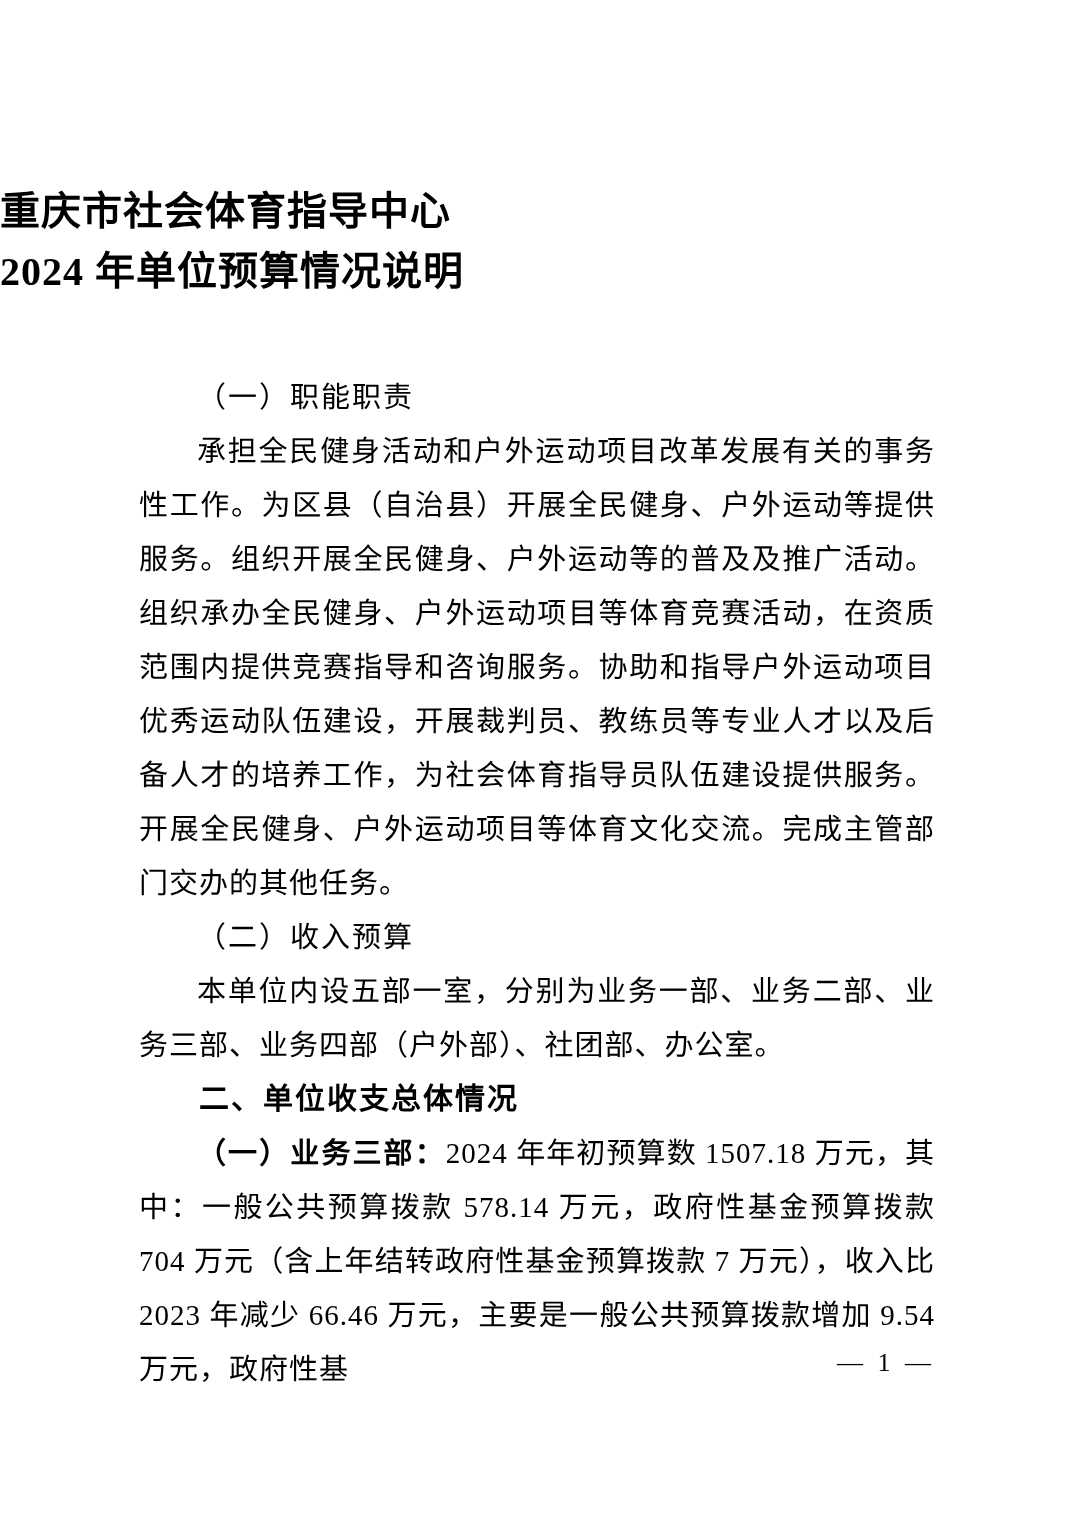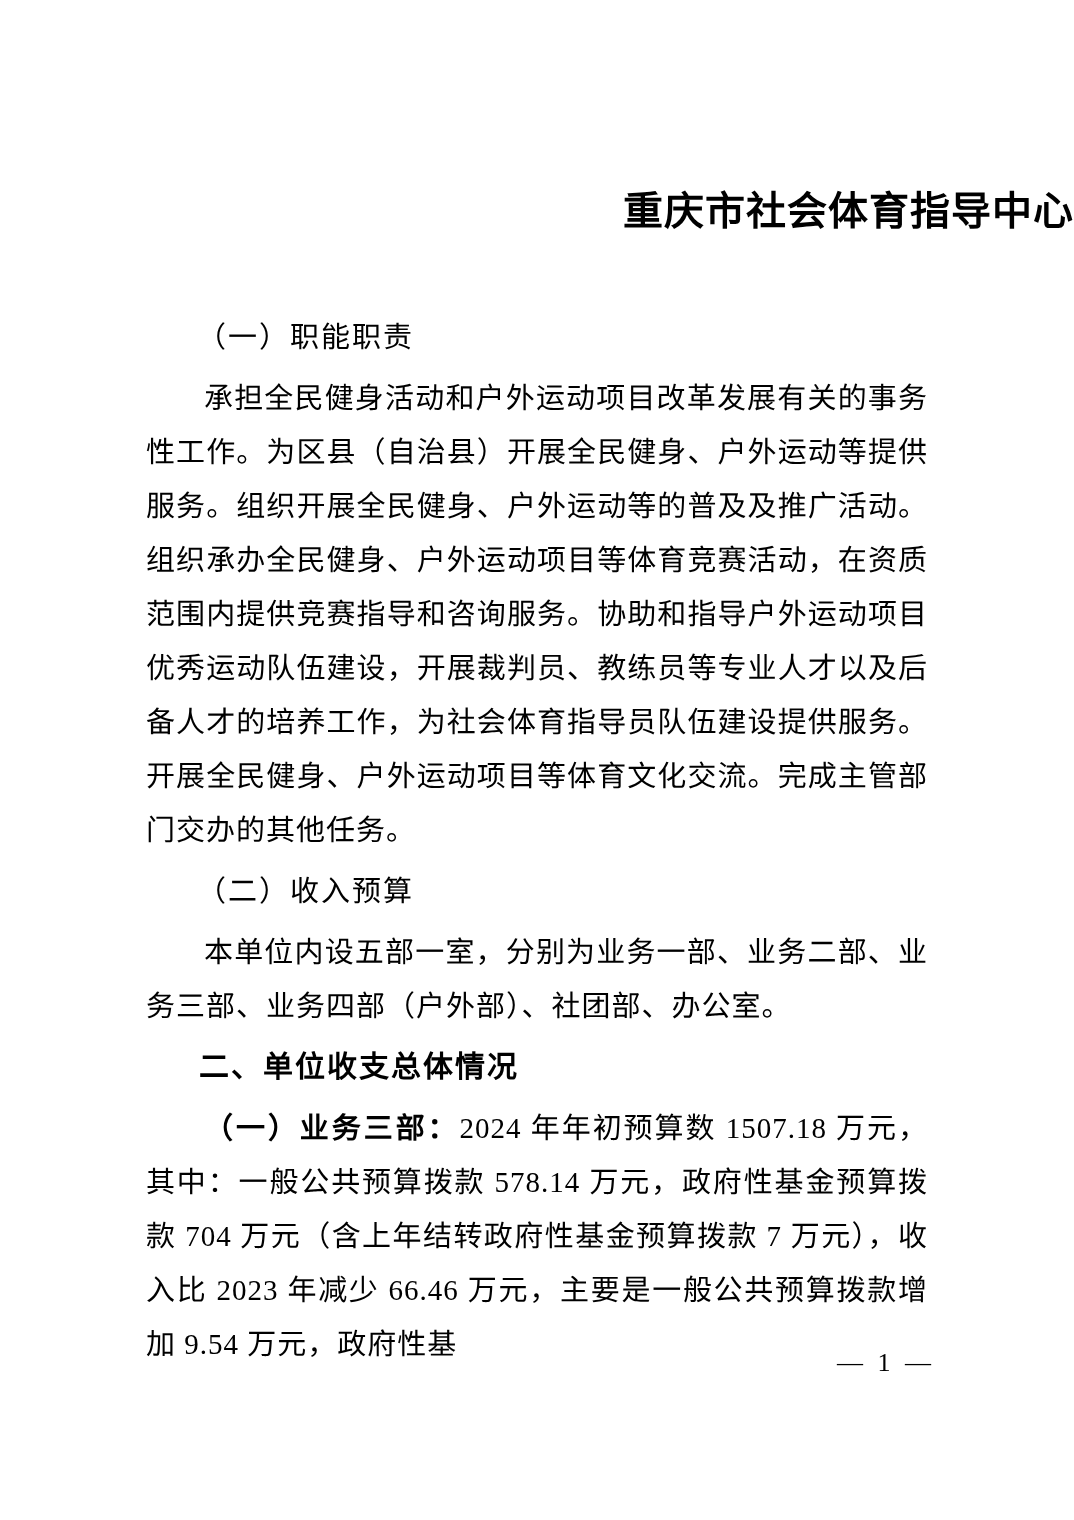--- a/index.html
+++ b/index.html
@@ -13,21 +13,21 @@
     height: 1520px;
     margin: 0 auto;
     background: #ffffff;
     color: #000000;
     font-family: "Liberation Serif", "DejaVu Serif", serif;
     overflow: hidden;
     box-sizing: border-box;
   }
   .doc-title {
     padding-top: 182px;
-    text-align: right;
+    text-align: left;
     font-weight: bold;
     font-size: 40px;
     line-height: 60px;
     letter-spacing: 1px;
     font-family: "Liberation Serif", "DejaVu Serif", serif;
   }
   .doc-body {
     margin: 68px 139px 0 139px; 
     font-size: 29px;
     line-height: 54px;
@@ -46,21 +46,21 @@
   .h-sub {
     margin: 0;
     font-size: 29px;
     line-height: 54px;
     font-weight: normal;
     text-indent: 2em;
     letter-spacing: 2px;
     font-family: "Liberation Serif", "DejaVu Serif", serif;
   }
   .para {
-    margin: 7px;
+    margin: 0;
     text-indent: 2em;
     letter-spacing: 1px;
   }
   .para .lead {
     font-weight: bold;
     letter-spacing: 2px;
   }
   .page-footer {
     position: absolute;
     right: 139px;
@@ -70,20 +70,21 @@
     font-family: "Liberation Serif", "DejaVu Serif", serif;
   }
 </style>
 </head>
 <body>
 
 <div class="page">
 
   <header class="doc-title">
     <div>重庆市社会体育指导中心</div>
+    <div>2024 年单位预算情况说明</div>
   </header>
 
   <main class="doc-body">
 
 
     <h3 class="h-sub">（一）职能职责</h3>
 
     <p class="para">承担全民健身活动和户外运动项目改革发展有关的事务性工作。为区县（自治县）开展全民健身、户外运动等提供服务。组织开展全民健身、户外运动等的普及及推广活动。组织承办全民健身、户外运动项目等体育竞赛活动，在资质范围内提供竞赛指导和咨询服务。协助和指导户外运动项目优秀运动队伍建设，开展裁判员、教练员等专业人才以及后备人才的培养工作，为社会体育指导员队伍建设提供服务。开展全民健身、户外运动项目等体育文化交流。完成主管部门交办的其他任务。</p>
 
     <h3 class="h-sub">（二）收入预算</h3>

